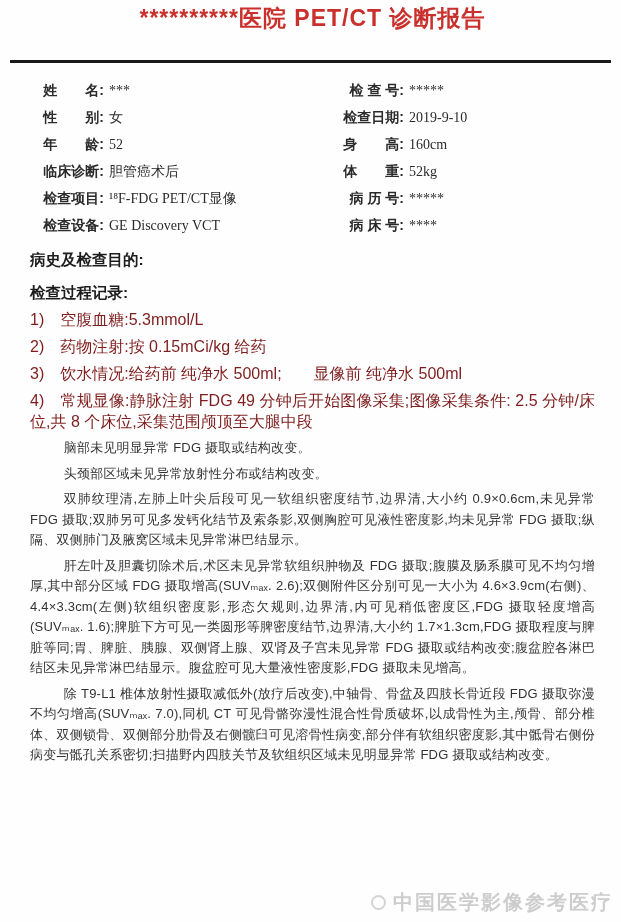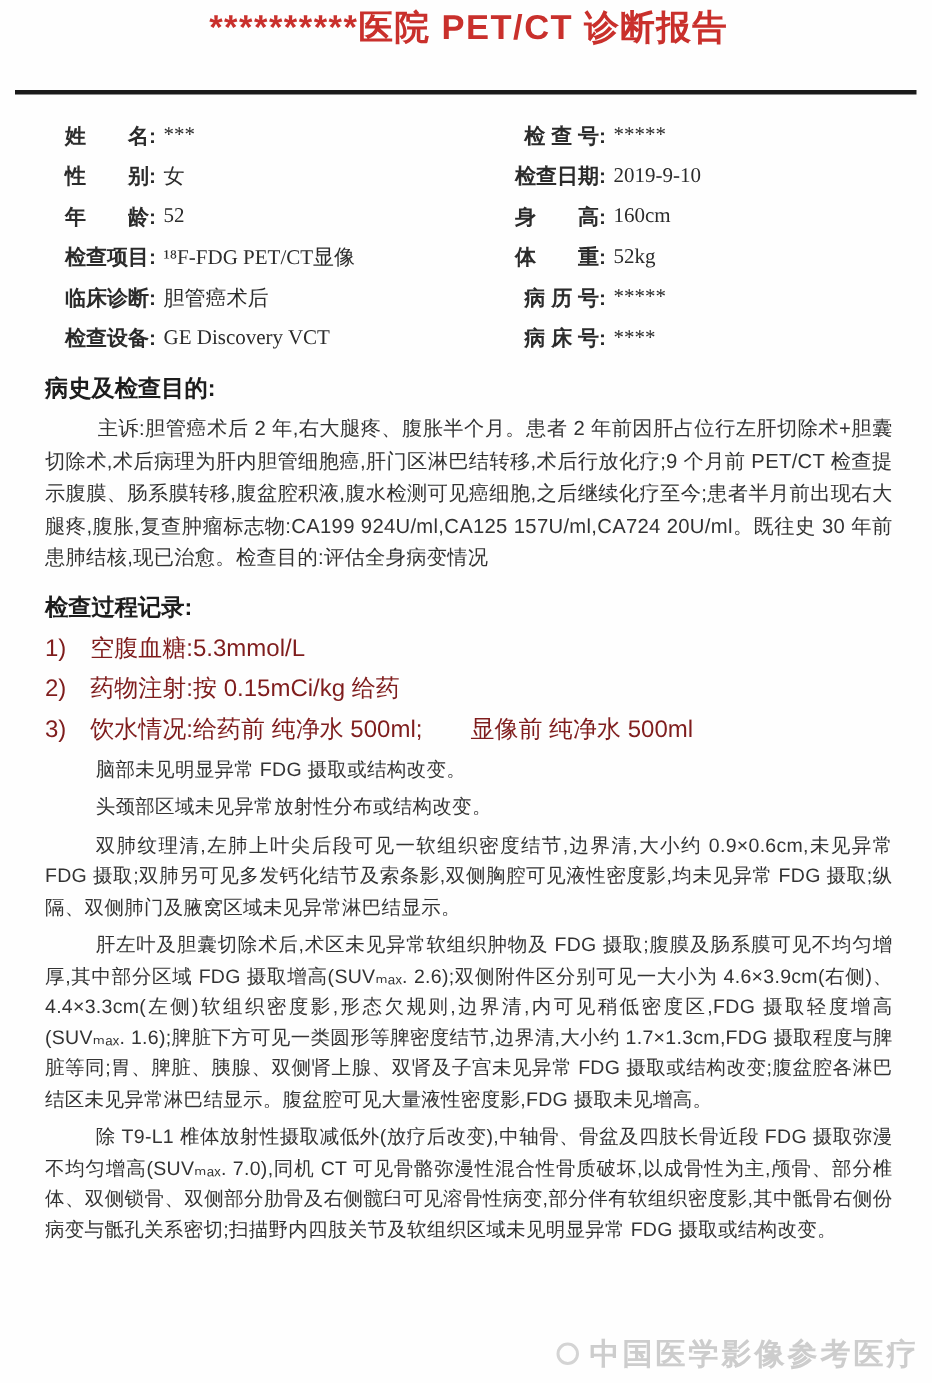--- a/index.html
+++ b/index.html
@@ -81,26 +81,26 @@
       </div>
       <div class="info-row">
         <span class="info-label">性　　别:</span>
         <span class="info-value">女</span>
       </div>
       <div class="info-row">
         <span class="info-label">年　　龄:</span>
         <span class="info-value">52</span>
       </div>
       <div class="info-row">
+        <span class="info-label">临床诊断:</span>
+        <span class="info-value">胆管癌术后</span>
+      </div>
+      <div class="info-row">
         <span class="info-label">检查项目:</span>
         <span class="info-value">¹⁸F-FDG PET/CT显像</span>
-      </div>
-      <div class="info-row">
-        <span class="info-label">临床诊断:</span>
-        <span class="info-value">胆管癌术后</span>
       </div>
       <div class="info-row">
         <span class="info-label">检查设备:</span>
         <span class="info-value">GE Discovery VCT</span>
       </div>
     </div>
     <div class="info-col">
       <div class="info-row">
         <span class="info-label">检 查 号:</span>
         <span class="info-value">*****</span>
@@ -123,28 +123,28 @@
       </div>
       <div class="info-row">
         <span class="info-label">病 床 号:</span>
         <span class="info-value">****</span>
       </div>
     </div>
   </div>
 
   <div class="section">
     <div class="h2 first">病史及检查目的:</div>
-    <p class="para history-para">主诉:胆管癌术后 2 年,右大腿疼、腹胀半个月。患者 2 年前因肝占位行左肝切除术+胆囊切除术,术后病理为肝内胆管细胞癌,肝门区淋巴结转移,术后行放化疗;9 个月前 PET/CT 检查提示腹膜、肠系膜转移,腹盆腔积液,腹水检测可见癌细胞,之后继续化疗至今;患者半月前出现右大腿疼,腹胀,复查肿瘤标志物:CA199 924U/ml,CA125 157U/ml,CA724 20U/ml。既往史 30 年前患肺结核,现已治愈。检查目的:评估全身病变情况</p>
   </div>
 
   <div class="section">
     <div class="h2">检查过程记录:</div>
     <div class="proc-item">1)　空腹血糖:5.3mmol/L</div>
     <div class="proc-item">2)　药物注射:按 0.15mCi/kg 给药</div>
     <div class="proc-item">3)　饮水情况:给药前 纯净水 500ml;　　显像前 纯净水 500ml</div>
+    <div class="proc-item">4)　常规显像:静脉注射 FDG 49 分钟后开始图像采集;图像采集条件: 2.5 分钟/床位,共 8 个床位,采集范围颅顶至大腿中段</div>
   </div>
 
   <div class="section">
     <p class="para">脑部未见明显异常 FDG 摄取或结构改变。</p>
     <p class="para">头颈部区域未见异常放射性分布或结构改变。</p>
     <p class="para">双肺纹理清,左肺上叶尖后段可见一软组织密度结节,边界清,大小约 0.9×0.6cm,未见异常 FDG 摄取;双肺另可见多发钙化结节及索条影,双侧胸腔可见液性密度影,均未见异常 FDG 摄取;纵隔、双侧肺门及腋窝区域未见异常淋巴结显示。</p>
     <p class="para">肝左叶及胆囊切除术后,术区未见异常软组织肿物及 FDG 摄取;腹膜及肠系膜可见不均匀增厚,其中部分区域 FDG 摄取增高(SUVₘₐₓ. 2.6);双侧附件区分别可见一大小为 4.6×3.9cm(右侧)、4.4×3.3cm(左侧)软组织密度影,形态欠规则,边界清,内可见稍低密度区,FDG 摄取轻度增高(SUVₘₐₓ. 1.6);脾脏下方可见一类圆形等脾密度结节,边界清,大小约 1.7×1.3cm,FDG 摄取程度与脾脏等同;胃、脾脏、胰腺、双侧肾上腺、双肾及子宫未见异常 FDG 摄取或结构改变;腹盆腔各淋巴结区未见异常淋巴结显示。腹盆腔可见大量液性密度影,FDG 摄取未见增高。</p>
     <p class="para">除 T9-L1 椎体放射性摄取减低外(放疗后改变),中轴骨、骨盆及四肢长骨近段 FDG 摄取弥漫不均匀增高(SUVₘₐₓ. 7.0),同机 CT 可见骨骼弥漫性混合性骨质破坏,以成骨性为主,颅骨、部分椎体、双侧锁骨、双侧部分肋骨及右侧髋臼可见溶骨性病变,部分伴有软组织密度影,其中骶骨右侧份病变与骶孔关系密切;扫描野内四肢关节及软组织区域未见明显异常 FDG 摄取或结构改变。</p>
   </div>
 

